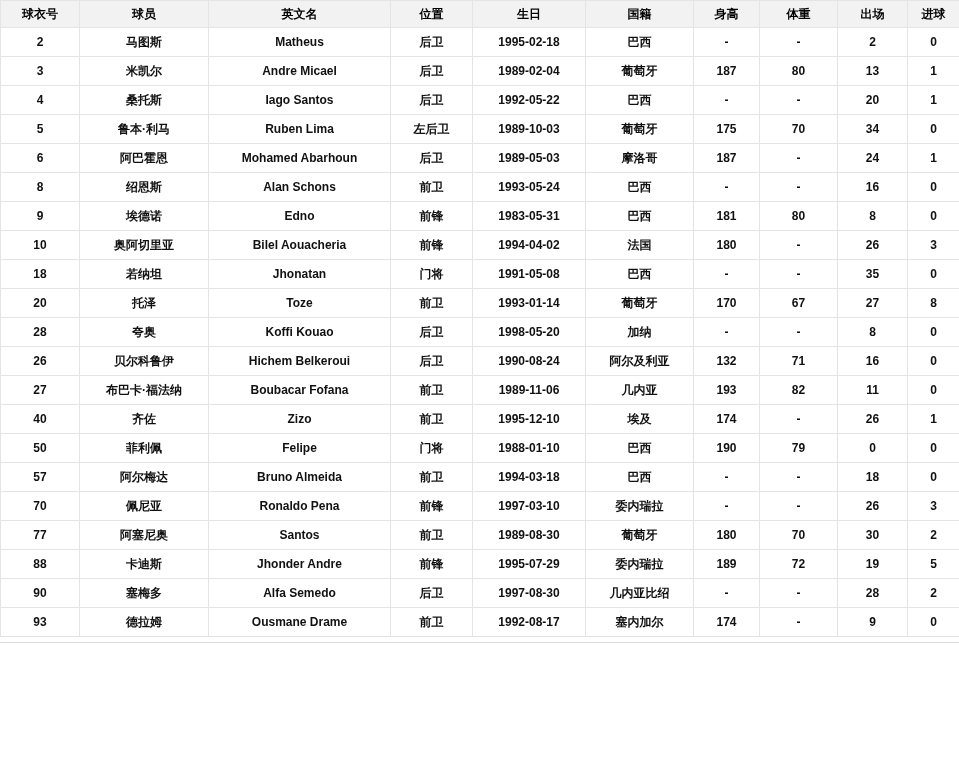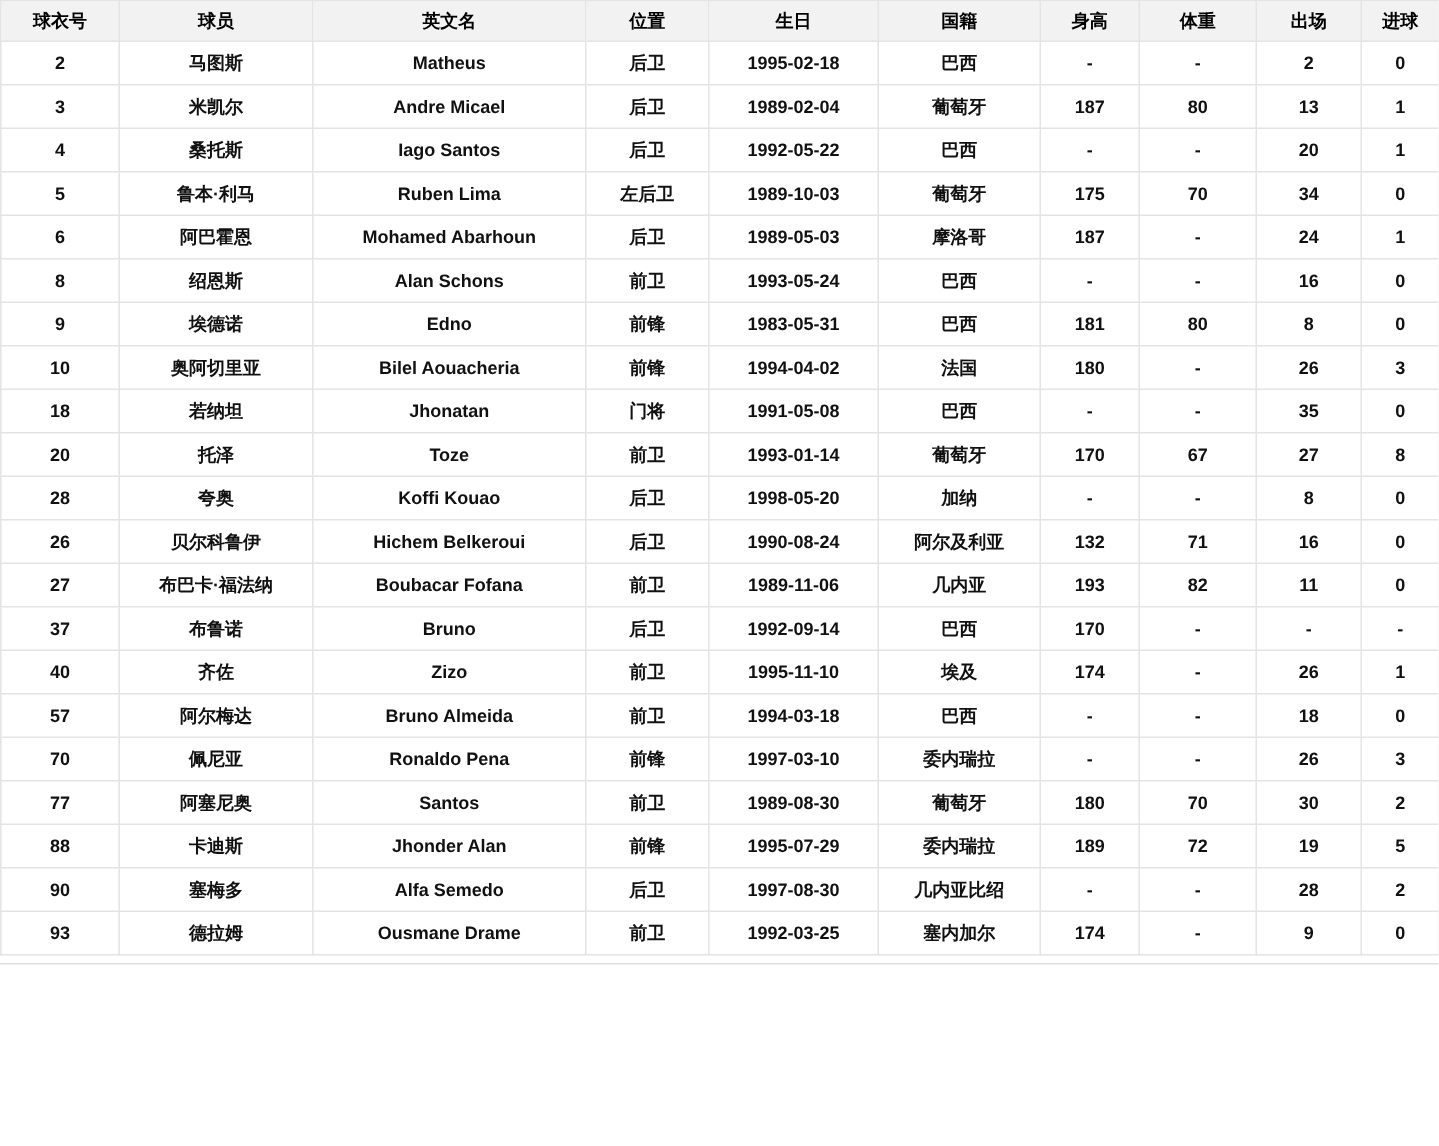--- a/index.html
+++ b/index.html
@@ -242,42 +242,42 @@
           <td>Boubacar Fofana</td>
           <td>前卫</td>
           <td>1989-11-06</td>
           <td>几内亚</td>
           <td>193</td>
           <td>82</td>
           <td>11</td>
           <td>0</td>
         </tr>
         <tr>
-          <td>37</td>
-          <td>布鲁诺</td>
-          <td>Bruno</td>
-          <td>后卫</td>
-          <td>1992-09-14</td>
-          <td>巴西</td>
-          <td>170</td>
-          <td>-</td>
-          <td>-</td>
-          <td>-</td>
-        </tr>
-        <tr>
           <td>40</td>
           <td>齐佐</td>
           <td>Zizo</td>
           <td>前卫</td>
-          <td>1995-11-10</td>
+          <td>1995-12-10</td>
           <td>埃及</td>
           <td>174</td>
           <td>-</td>
           <td>26</td>
           <td>1</td>
+        </tr>
+        <tr>
+          <td>50</td>
+          <td>菲利佩</td>
+          <td>Felipe</td>
+          <td>门将</td>
+          <td>1988-01-10</td>
+          <td>巴西</td>
+          <td>190</td>
+          <td>79</td>
+          <td>0</td>
+          <td>0</td>
         </tr>
         <tr>
           <td>57</td>
           <td>阿尔梅达</td>
           <td>Bruno Almeida</td>
           <td>前卫</td>
           <td>1994-03-18</td>
           <td>巴西</td>
           <td>-</td>
           <td>-</td>
@@ -304,21 +304,21 @@
           <td>1989-08-30</td>
           <td>葡萄牙</td>
           <td>180</td>
           <td>70</td>
           <td>30</td>
           <td>2</td>
         </tr>
         <tr>
           <td>88</td>
           <td>卡迪斯</td>
-          <td>Jhonder Alan</td>
+          <td>Jhonder Andre</td>
           <td>前锋</td>
           <td>1995-07-29</td>
           <td>委内瑞拉</td>
           <td>189</td>
           <td>72</td>
           <td>19</td>
           <td>5</td>
         </tr>
         <tr>
           <td>90</td>
@@ -330,21 +330,21 @@
           <td>-</td>
           <td>-</td>
           <td>28</td>
           <td>2</td>
         </tr>
         <tr>
           <td>93</td>
           <td>德拉姆</td>
           <td>Ousmane Drame</td>
           <td>前卫</td>
-          <td>1992-03-25</td>
+          <td>1992-08-17</td>
           <td>塞内加尔</td>
           <td>174</td>
           <td>-</td>
           <td>9</td>
           <td>0</td>
         </tr>
       </tbody>
   </table>
   <div class="bottom-divider"></div>
 </div>

